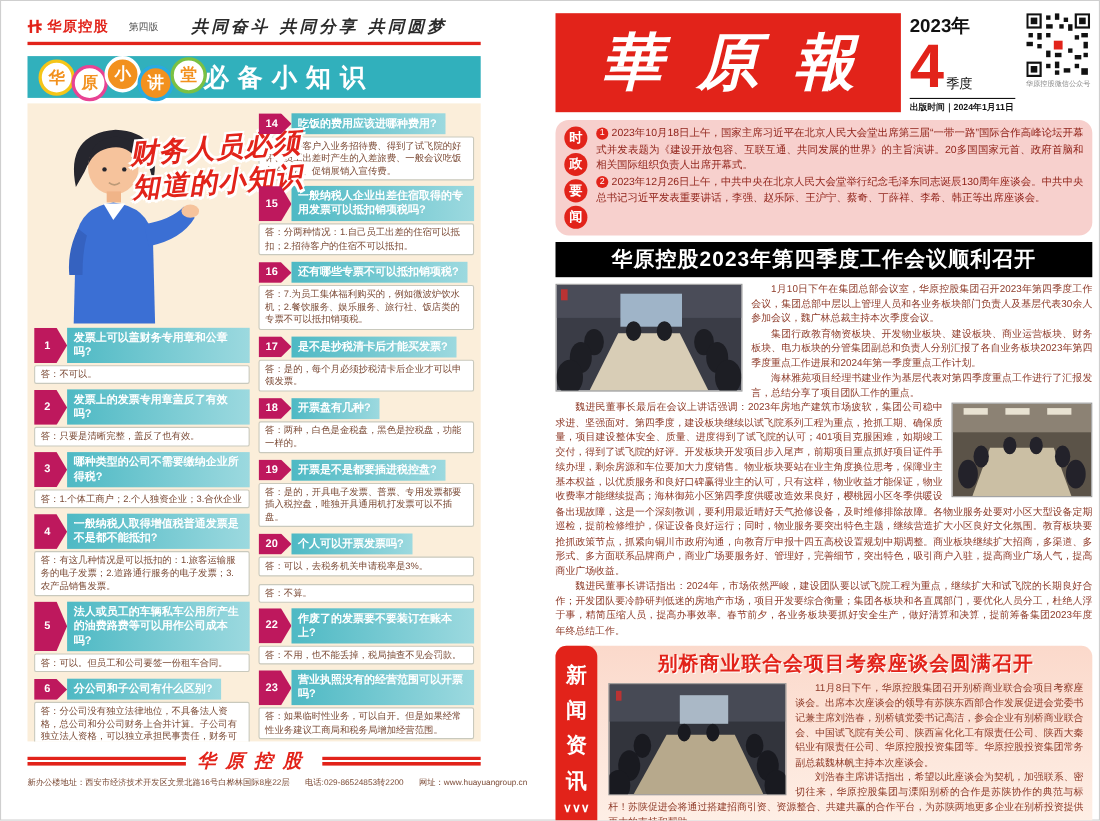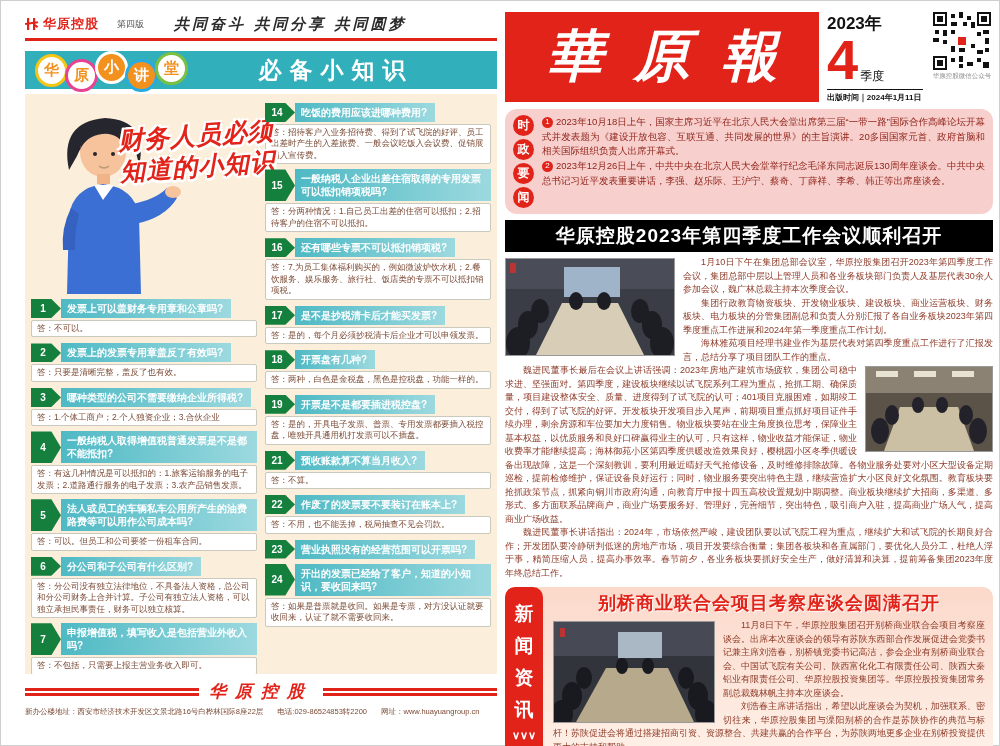--- a/index.html
+++ b/index.html
@@ -1,46 +1,46 @@
 <!DOCTYPE html>
 <html><head>
 <meta charset="utf-8">
 <style>
   html,body{margin:0;padding:0;background:#d9d9d9;}
   .sheet{position:relative;width:1000px;height:746px;background:#ffffff;overflow:hidden;
          font-family:"Liberation Sans",sans-serif;box-shadow:0 0 0 1px #cfcfcf inset;}
   
-  .page-left{position:absolute;left:25px;top:12px;width:472px;}
+  .page-left{position:absolute;left:25px;top:12px;width:412px;}
   .lp-header{display:flex;align-items:center;height:24px;}
   .lp-logo{display:flex;align-items:center;gap:4px;}
   .lp-logo-text{color:#e2231a;font-weight:bold;font-size:13px;letter-spacing:1px;}
   .lp-edition{margin-left:18px;font-size:9px;color:#555;}
   .lp-slogan{margin-left:30px;font-family:"DejaVu Serif",serif;font-style:italic;font-weight:bold;
              font-size:15px;color:#2b2b2b;letter-spacing:3px;}
   .lp-redline{height:3px;background:#e2231a;margin-top:2px;}
   .lp-banner{margin-top:10px;height:38px;background:#31b0bc;display:flex;align-items:center;padding:0 10px;}
   .bubbles{display:flex;align-items:center;}
   .bubble{width:27px;height:27px;border-radius:50%;display:flex;align-items:center;justify-content:center;
           font-weight:bold;font-size:15px;margin-right:-3px;position:relative;}
   .b-yellow{background:#fff;border:3px solid #f5c518;color:#f2911e;}
   .b-pink{background:#fff;border:3px solid #e84393;color:#f2911e;top:5px;}
   .b-white1{background:#f2911e;border:3px solid #ffffff;color:#fff;top:-3px;}
   .b-blue{background:#f2911e;border:3px solid #29aae1;color:#fff;top:5px;}
   .b-green{background:#fff;border:3px solid #7ac143;color:#f2911e;top:-2px;}
-  .lp-banner-title{flex:1;text-align:center;color:#fff;font-weight:bold;font-size:23px;letter-spacing:8px;}
+  .lp-banner-title{flex:1;text-align:left;color:#fff;font-weight:bold;font-size:23px;letter-spacing:8px;}
   .lp-content{margin-top:5px;background:#fbeeda;padding:8px 6px 6px 6px;display:flex;gap:8px;height:566px;overflow:hidden;}
   .col{width:50%;display:flex;flex-direction:column;}
   .feature{position:relative;height:196px;flex:none;}
   .feature-title{position:absolute;left:88px;top:18px;transform:rotate(-4deg);color:#e2231a;
       font-weight:bold;font-style:italic;font-size:25px;line-height:1.25;letter-spacing:1px;white-space:nowrap;
       text-shadow:-2px -2px 0 #fff,2px -2px 0 #fff,-2px 2px 0 #fff,2px 2px 0 #fff,0 3px 0 #fff;}
   .man-svg{position:absolute;left:0;top:6px;}
   .qa{margin-bottom:5px;}
   .qa-head{display:inline-flex;align-items:stretch;max-width:100%;}
-  .qa-num{background:#15803d;color:#fff;font-weight:bold;font-size:10px;display:flex;align-items:center;
+  .qa-num{background:#be185d;color:#fff;font-weight:bold;font-size:10px;display:flex;align-items:center;
           justify-content:center;min-width:24px;clip-path:polygon(0 0,68% 0,100% 50%,68% 100%,0 100%);padding-right:6px;}
   .qa-q{background:linear-gradient(90deg,#4eb9c4,#9cd9df);color:#fff;font-weight:bold;font-size:10px;
         padding:3px 8px 3px 6px;line-height:1.3;}
   .qa-a{background:#fff;border:1px solid #c9c9bd;border-radius:2px;margin-top:2px;padding:2px 5px;
         font-size:8.5px;color:#7b4a35;line-height:1.35;}
   .lp-footer{margin-top:6px;}
   .brand-row{display:flex;align-items:center;gap:10px;}
   .dbl-line{flex:1;height:8px;background:linear-gradient(#e2231a 0 3px,#ffffff 3px 5px,#e2231a 5px 8px);}
   .brand-text{color:#e2231a;font-weight:bold;font-style:italic;font-size:17px;letter-spacing:9px;white-space:nowrap;}
   .addr-row{margin-top:4px;font-size:7.5px;color:#7b4a35;display:flex;gap:14px;white-space:nowrap;}
@@ -240,42 +240,46 @@
           </div>
 
           <div class="qa">
             <div class="qa-head">
               <span class="qa-num">19</span>
               <span class="qa-q">开票是不是都要插进税控盘?</span>
             </div>
             <div class="qa-a">答：是的，开具电子发票、普票、专用发票都要插入税控盘，唯独开具通用机打发票可以不插盘。</div>
           </div>
 
-
-          <div class="qa">
-            <div class="qa-head">
-              <span class="qa-num">21</span>
-              <span class="qa-q">预收账款算不算当月收入?</span>
-            </div>
+          <div class="qa">
+            <div class="qa-head">
+              <span class="qa-num">20</span>
+              <span class="qa-q">个人可以开票发票吗?</span>
+            </div>
+            <div class="qa-a">答：可以，去税务机关申请税率是3%。</div>
+          </div>
+
+          <div class="qa">
             <div class="qa-a">答：不算。</div>
           </div>
 
           <div class="qa">
             <div class="qa-head">
               <span class="qa-num">22</span>
               <span class="qa-q">作废了的发票要不要装订在账本上?</span>
             </div>
             <div class="qa-a">答：不用，也不能丢掉，税局抽查不见会罚款。</div>
           </div>
 
           <div class="qa">
             <div class="qa-head">
               <span class="qa-num">23</span>
               <span class="qa-q">营业执照没有的经营范围可以开票吗?</span>
             </div>
+            <div class="qa-a">答：如果临时性业务，可以自开。但是如果经常性业务建议工商局和税务局增加经营范围。</div>
           </div>
 
           <div class="qa">
             <div class="qa-head">
               <span class="qa-num">24</span>
               <span class="qa-q">开出的发票已经给了客户，知道的小知识，要收回来吗?</span>
             </div>
             <div class="qa-a">答：如果是普票就是收回。如果是专票，对方没认证就要收回来，认证了就不需要收回来。</div>
           </div>
 

